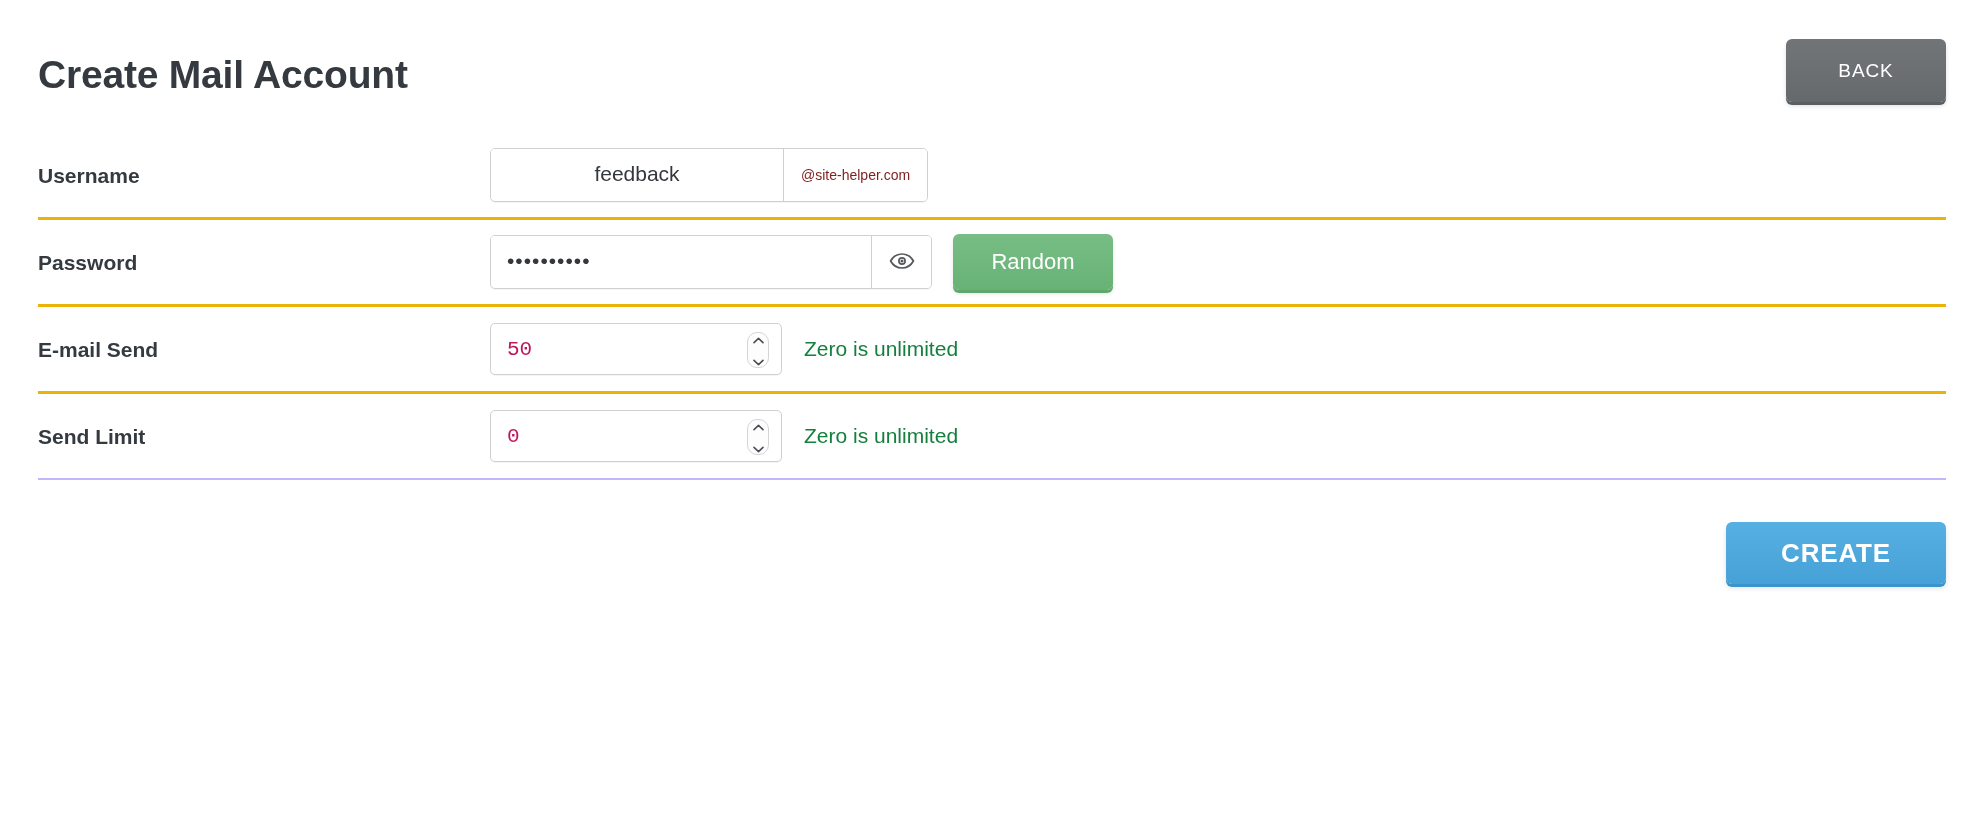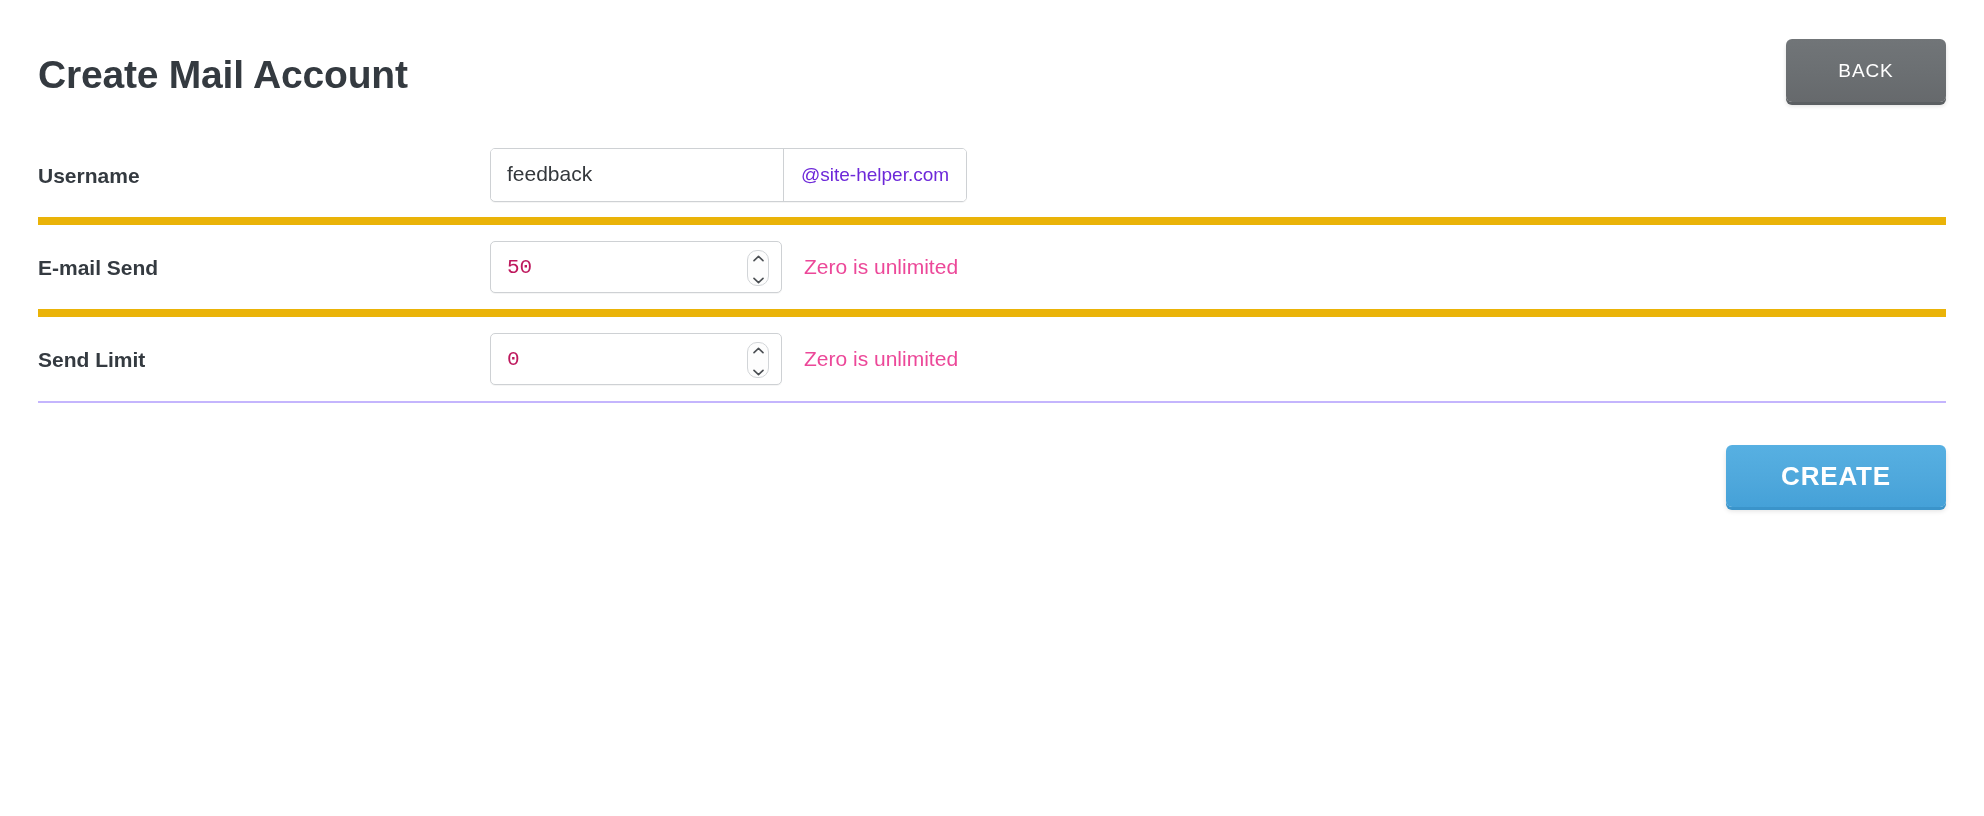--- a/index.html
+++ b/index.html
@@ -65,21 +65,21 @@
 
   
   .form {
     position: relative;
   }
   .form-row {
     position: relative;
     display: flex;
     align-items: center;
     height: 84px;
-    border-bottom: 8px solid #eab308;
+    border-bottom: 3px solid #eab308;
   }
   .form-row.last {
     border-bottom: 2px solid #c4b5fd;
   }
   .row-label {
     width: 452px;
     flex: 0 0 452px;
     font-size: 21px;
     font-weight: bold;
     color: #343a40;
@@ -114,30 +114,31 @@
     border-radius: 5px;
     background: #ffffff;
     overflow: hidden;
     box-shadow: 0 1px 0 rgba(0,0,0,0.04);
   }
   .input-group .txt {
     border: none;
     border-radius: 0;
     height: 50px;
     box-shadow: none;
+    text-align: center;
   }
   .user-input { width: 292px; }
   .domain-suffix {
     display: flex;
     align-items: center;
     padding: 0 17px;
     border-left: 1px solid #ced1d4;
     background: #ffffff;
-    font-size: 19px;
-    color: #6d28d9;
+    font-size: 14px;
+    color: #7f1d1d;
     white-space: nowrap;
   }
 
   
   .pw-group {
     display: flex;
     align-items: stretch;
     height: 52px;
     border: 1px solid #ced1d4;
     border-radius: 5px;
@@ -212,21 +213,21 @@
     display: flex;
     flex-direction: column;
     align-items: center;
     justify-content: center;
     gap: 4px;
     cursor: pointer;
   }
   .hint {
     margin-left: 22px;
     font-size: 21px;
-    color: #ec4899;
+    color: #15803d;
     white-space: nowrap;
   }
 
   
   .footer {
     position: relative;
     height: 140px;
   }
   .create-button {
     position: absolute;
@@ -265,20 +266,38 @@
     <div class="form-row">
       <div class="row-label">Username</div>
       <div class="row-control">
         <div class="input-group">
           <input class="txt user-input" type="text" value="feedback" style="">
           <div class="domain-suffix">@site-helper.com</div>
         </div>
       </div>
     </div>
 
+    <div class="form-row">
+      <div class="row-label">Password</div>
+      <div class="row-control">
+        <div class="pw-group">
+          <input class="txt pw-input" type="text" value="••••••••••" style="">
+          <button class="eye-button">
+            <span>
+              <svg width="26" height="18" viewBox="0 0 26 18" fill="none" xmlns="http://www.w3.org/2000/svg">
+                <path d="M1.6 9C4.2 4.3 8.4 2 13 2s8.8 2.3 11.4 7c-2.6 4.7-6.8 7-11.4 7S4.2 13.7 1.6 9Z" stroke="#55595d" stroke-width="1.7" fill="none"></path>
+                <circle cx="13" cy="9" r="3.1" stroke="#55595d" stroke-width="1.7" fill="none"></circle>
+                <circle cx="13" cy="9" r="1.5" fill="#55595d"></circle>
+              </svg>
+            </span>
+          </button>
+        </div>
+        <button class="random-button">Random</button>
+      </div>
+    </div>
 
     <div class="form-row">
       <div class="row-label">E-mail Send</div>
       <div class="row-control">
         <div class="num-wrap">
           <input class="num-input" type="text" value="50" style="">
           <div class="spinner">
             <span>
               <svg width="11" height="7" viewBox="0 0 11 7" xmlns="http://www.w3.org/2000/svg">
                 <path d="M1 5.6 5.5 1.4 10 5.6" stroke="#4a4e52" stroke-width="1.6" fill="none" stroke-linecap="round" stroke-linejoin="round"></path>

